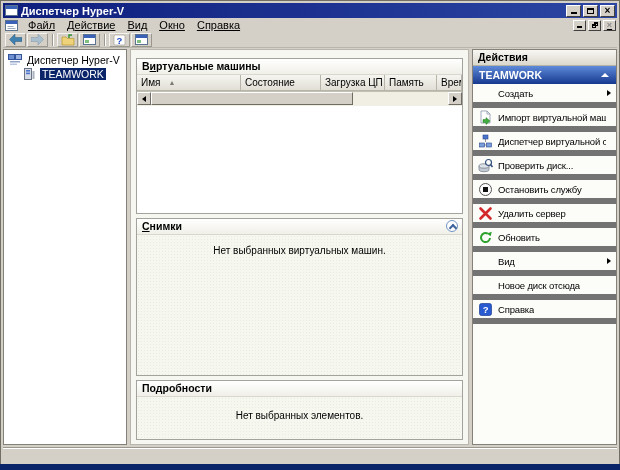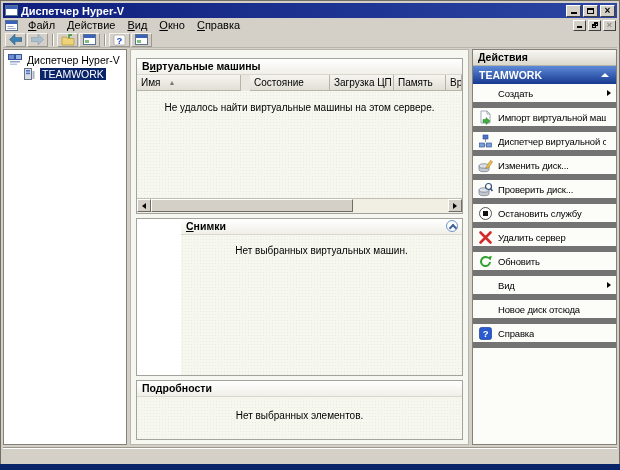--- a/index.html
+++ b/index.html
@@ -26,21 +26,21 @@
     border:1px solid;border-color:#fff #404040 #404040 #fff;
     display:flex;align-items:center;justify-content:center;
     font-size:9px;line-height:1;font-weight:bold;color:#000;box-sizing:border-box;
   }
   .glyph-min{width:6px;height:2px;background:#000;margin-top:5px;}
   .glyph-max{width:7px;height:6px;border:1px solid #000;border-top-width:2px;box-sizing:border-box;}
   .glyph-close{font-size:10px;font-weight:bold;line-height:9px;}
   
   .menubar{
     height:14px;flex:none;display:flex;align-items:center;
-    background:#d4d0c8;padding:0 1px;position:relative;
+    background:#d4d0c8;padding:0 1px;position:relative;text-decoration:underline;
   }
   .mdi-icon{width:13px;height:11px;margin:0 4px 0 1px;flex:none;}
   .menu-item{padding:0 6px;height:13px;line-height:13px;cursor:default;white-space:nowrap;}
   .u{text-decoration:underline;}
   .mdibtns{margin-left:auto;display:flex;gap:2px;}
   .mbtn{
     width:13px;height:11px;background:#d4d0c8;
     border:1px solid;border-color:#fff #404040 #404040 #fff;
     display:flex;align-items:center;justify-content:center;box-sizing:border-box;
   }
@@ -76,21 +76,21 @@
   .center-pane{
     flex:1;min-width:0;margin:0 3px;background:#f7f7f2;
     border:1px solid #b8b5ac;box-sizing:border-box;
     padding:8px 5px 4px 5px;display:flex;flex-direction:column;
   }
   .section{
     border:1px solid #a3a29c;background:#fff;display:flex;flex-direction:column;
     box-sizing:border-box;overflow:hidden;
   }
   .vm-section{height:156px;flex:none;}
-  .snap-section{height:158px;flex:none;margin-top:4px;padding-left:44px;}
+  .snap-section{height:158px;flex:none;margin-top:4px;}
   .details-section{flex:1;margin-top:4px;}
   .section-header{
     height:15px;flex:none;line-height:15px;padding:0 5px;
     font-weight:bold;font-size:10.5px;
     background:linear-gradient(#ffffff,#f0efe8);
     border-bottom:1px solid #d9d7cd;position:relative;white-space:nowrap;
   }
   .section-body{
     flex:1;min-height:0;text-align:center;
     background-color:#f6f8f0;
@@ -103,21 +103,21 @@
   .det-msg{padding-top:13px;}
   
   .vm-colheaders{height:16px;flex:none;display:flex;overflow:hidden;background:#e9e7df;}
   .colh{
     box-sizing:border-box;flex:none;padding:0 4px;line-height:15px;font-size:10px;
     background:linear-gradient(#f6f5f0,#e0ded5);
     border-right:1px solid #b7b4a9;border-bottom:1px solid #b7b4a9;
     white-space:nowrap;overflow:hidden;
   }
   .colh.c0{width:104px;}
-  .colh.c1{width:80px;margin-left:9px;}
+  .colh.c1{width:80px;}
   .colh.c2{width:64px;}
   .colh.c3{width:52px;}
   .colh.c4{flex:1;min-width:0;}
   .sort-arrow{font-size:7px;color:#7c7a72;margin-left:8px;vertical-align:1px;}
   
   .hscroll{height:14px;flex:none;position:relative;background:#f1efe3;border-top:1px solid #c2bfb3;}
   .hs-btn{
     position:absolute;top:0;width:14px;height:13px;background:#d4d0c8;
     border:1px solid;border-color:#fff #6e6c63 #6e6c63 #fff;box-sizing:border-box;
     display:flex;align-items:center;justify-content:center;
@@ -302,23 +302,20 @@
         <div class="section-header">
           <span>В</span><span class="u">и</span><span>ртуальные машины</span>
         </div>
         <div class="vm-colheaders">
           <span class="colh c0"><span>Имя</span><span class="sort-arrow">▲</span></span>
           <span class="colh c1">Состояние</span>
           <span class="colh c2">Загрузка ЦП</span>
           <span class="colh c3">Память</span>
           <span class="colh c4">Время работы</span>
         </div>
-        <div class="section-body">
-          <div class="empty-msg">Не удалось найти виртуальные машины на этом сервере.</div>
-        </div>
         <div class="hscroll">
           <span class="hs-btn hs-left">
               <span class="tri-l"></span>
             </span>
           <span class="hs-thumb"></span>
           <span class="hs-btn hs-right">
               <span class="tri-r"></span>
             </span>
         </div>
       </div>
@@ -373,30 +370,20 @@
             <svg width="15" height="15">
                 <path d="M7.5 5 L7.5 8 M4 11 L11 11 M4 11 L4 9 M11 11 L11 9" stroke="#8a8a8a" fill="none" stroke-width="0.9"></path>
                 <rect x="5" y="1" width="5" height="4" fill="#4a74cc" stroke="#28468e" stroke-width="0.6"></rect>
                 <rect x="1.5" y="9" width="5" height="4" fill="#7aa0dc" stroke="#28468e" stroke-width="0.6"></rect>
                 <rect x="8.5" y="9" width="5" height="4" fill="#7aa0dc" stroke="#28468e" stroke-width="0.6"></rect>
               </svg>
           </span>
           <span class="ai-label">Диспетчер виртуальной сети...</span>
         </div>
 
-        <div class="action-item">
-          <span class="ai-icon">
-            <svg width="15" height="15">
-                <path d="M1 8 L1 11.5 A5 2.2 0 0 0 11 11.5 L11 8" fill="#c4cad2" stroke="#7a8290" stroke-width="0.8"></path>
-                <ellipse cx="6" cy="8" rx="5" ry="2.2" fill="#dde2e8" stroke="#7a8290" stroke-width="0.8"></ellipse>
-                <path d="M8.5 8.5 L12.5 2.5 L14.5 3.8 L10.5 9.8 L8 10.5 Z" fill="#eec04e" stroke="#a8761c" stroke-width="0.6"></path>
-              </svg>
-          </span>
-          <span class="ai-label">Изменить диск...</span>
-        </div>
 
         <div class="action-item">
           <span class="ai-icon">
             <svg width="15" height="15">
                 <path d="M1 8 L1 11.5 A5 2.2 0 0 0 11 11.5 L11 8" fill="#c4cad2" stroke="#7a8290" stroke-width="0.8"></path>
                 <ellipse cx="6" cy="8" rx="5" ry="2.2" fill="#dde2e8" stroke="#7a8290" stroke-width="0.8"></ellipse>
                 <circle cx="10.5" cy="4.5" r="3" fill="rgba(255,255,255,0.6)" stroke="#35507c" stroke-width="1.2"></circle>
                 <line x1="12.6" y1="6.8" x2="14.5" y2="9" stroke="#35507c" stroke-width="1.6"></line>
               </svg>
           </span>

